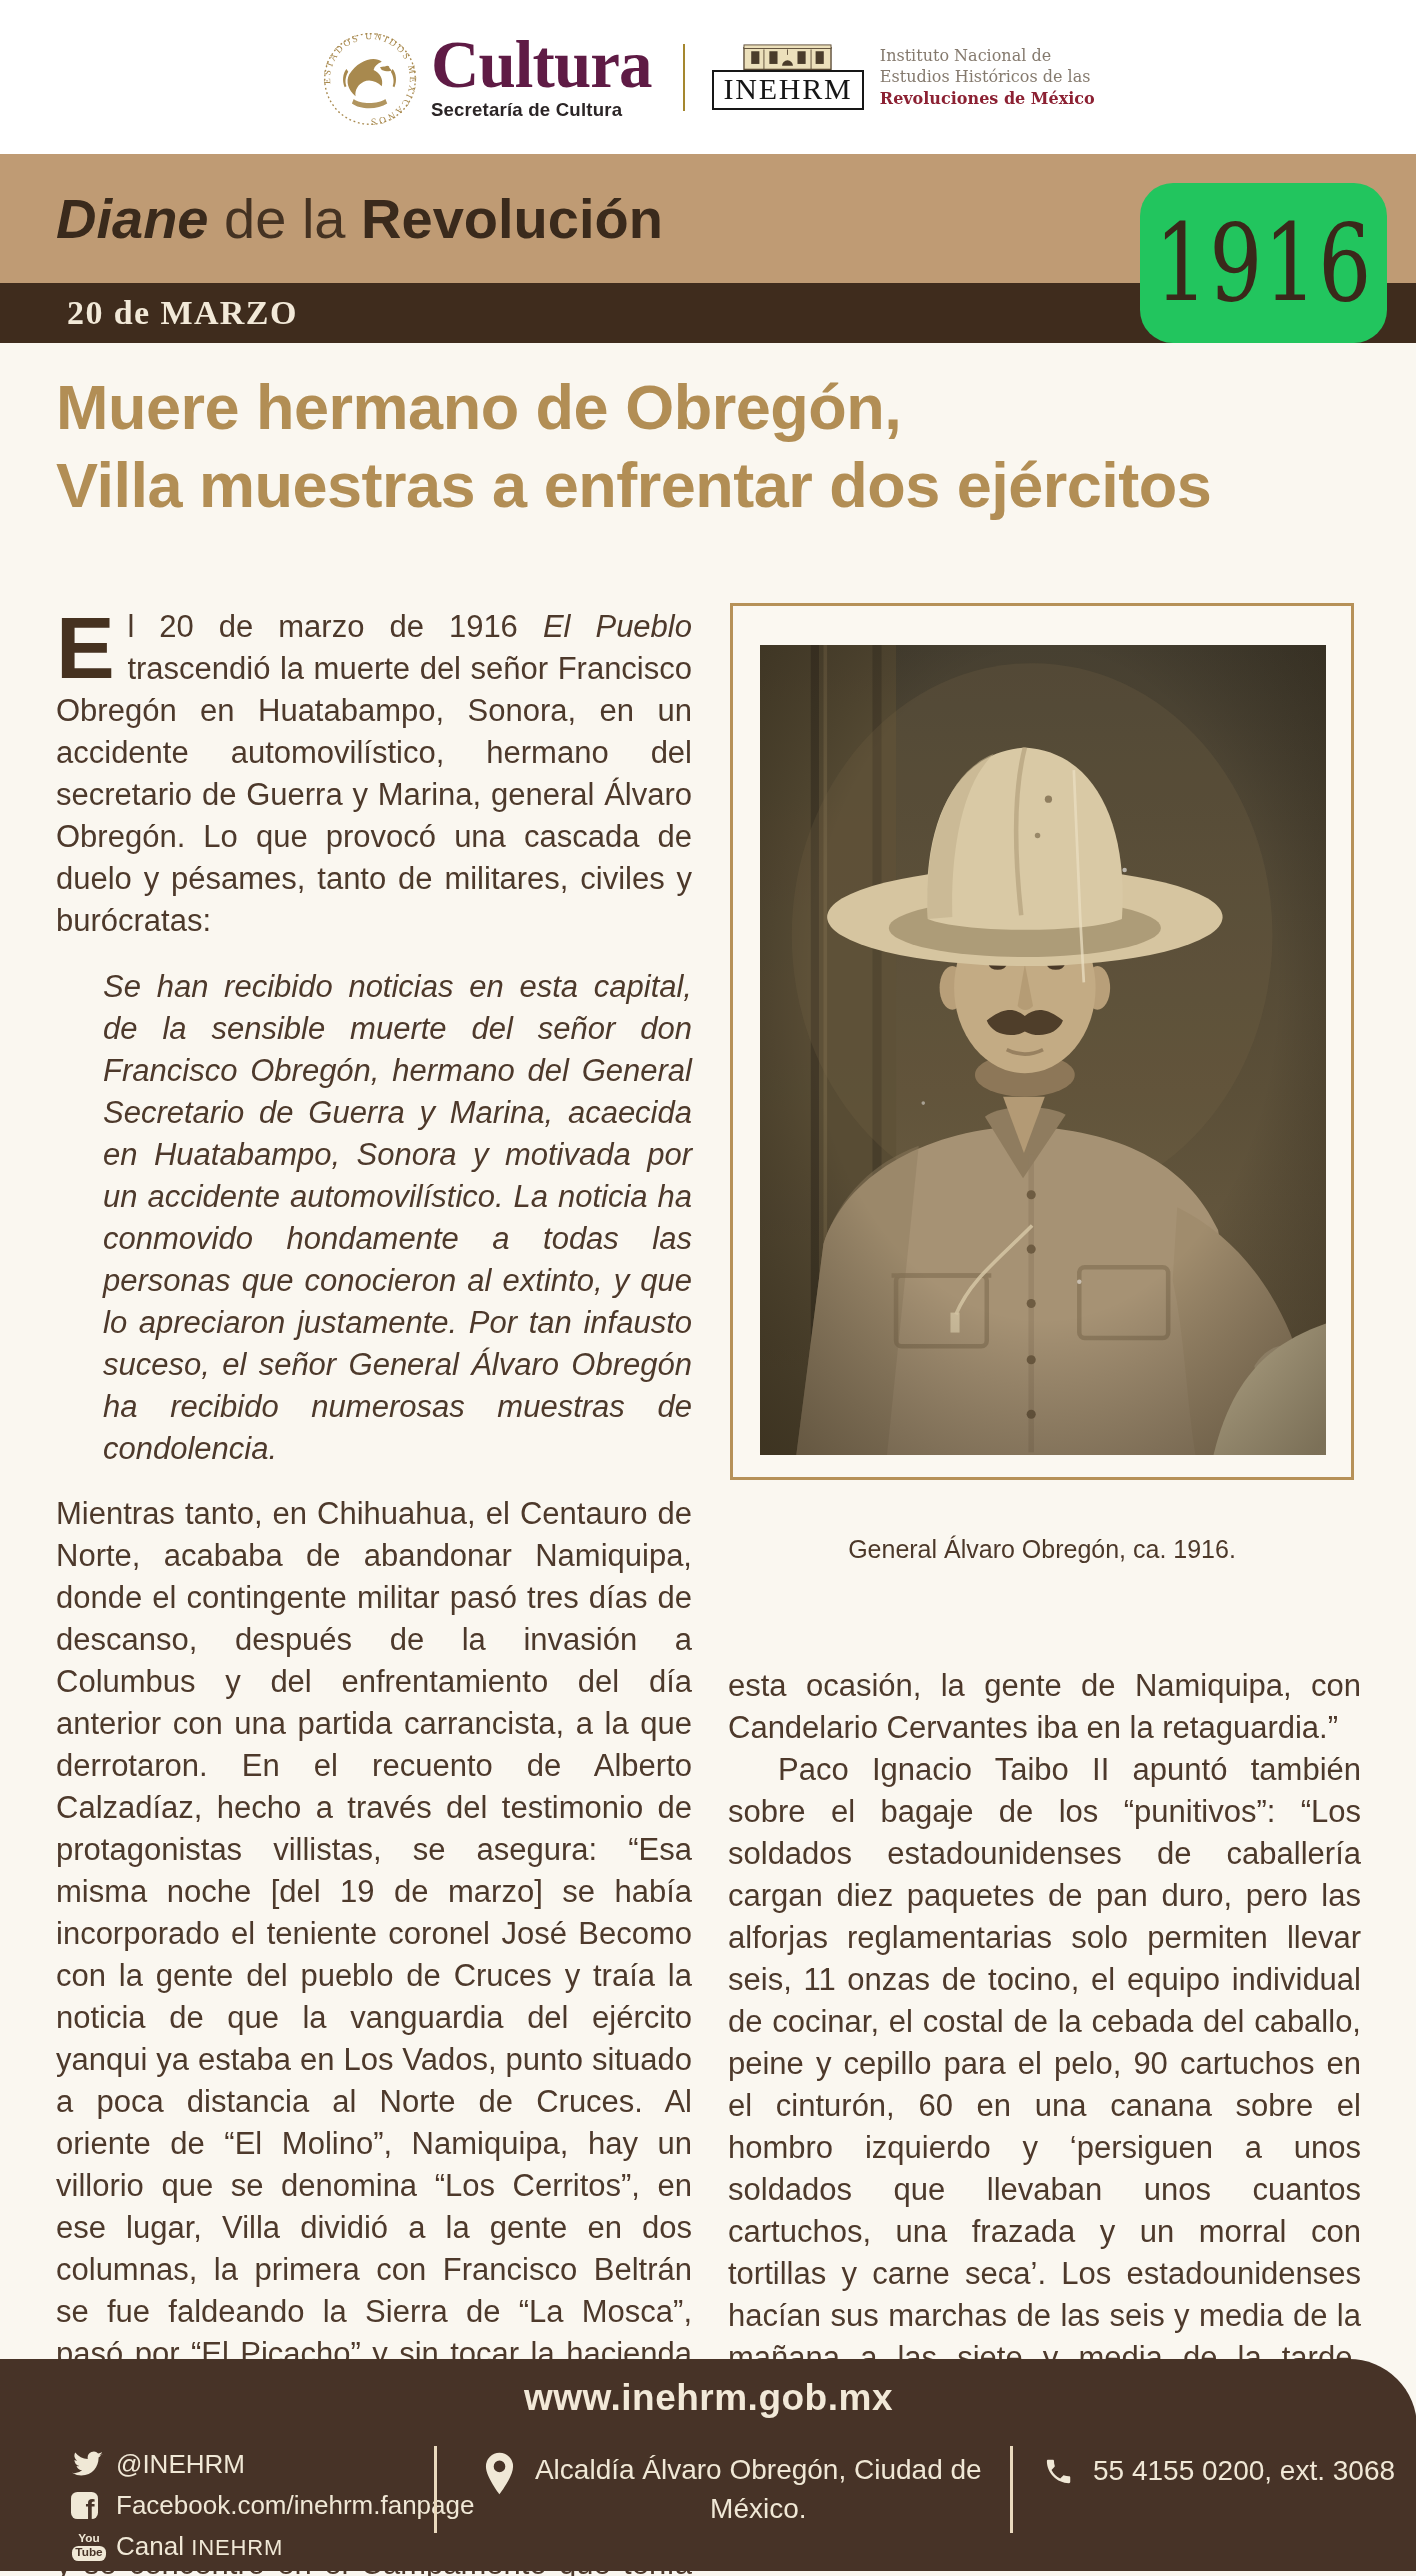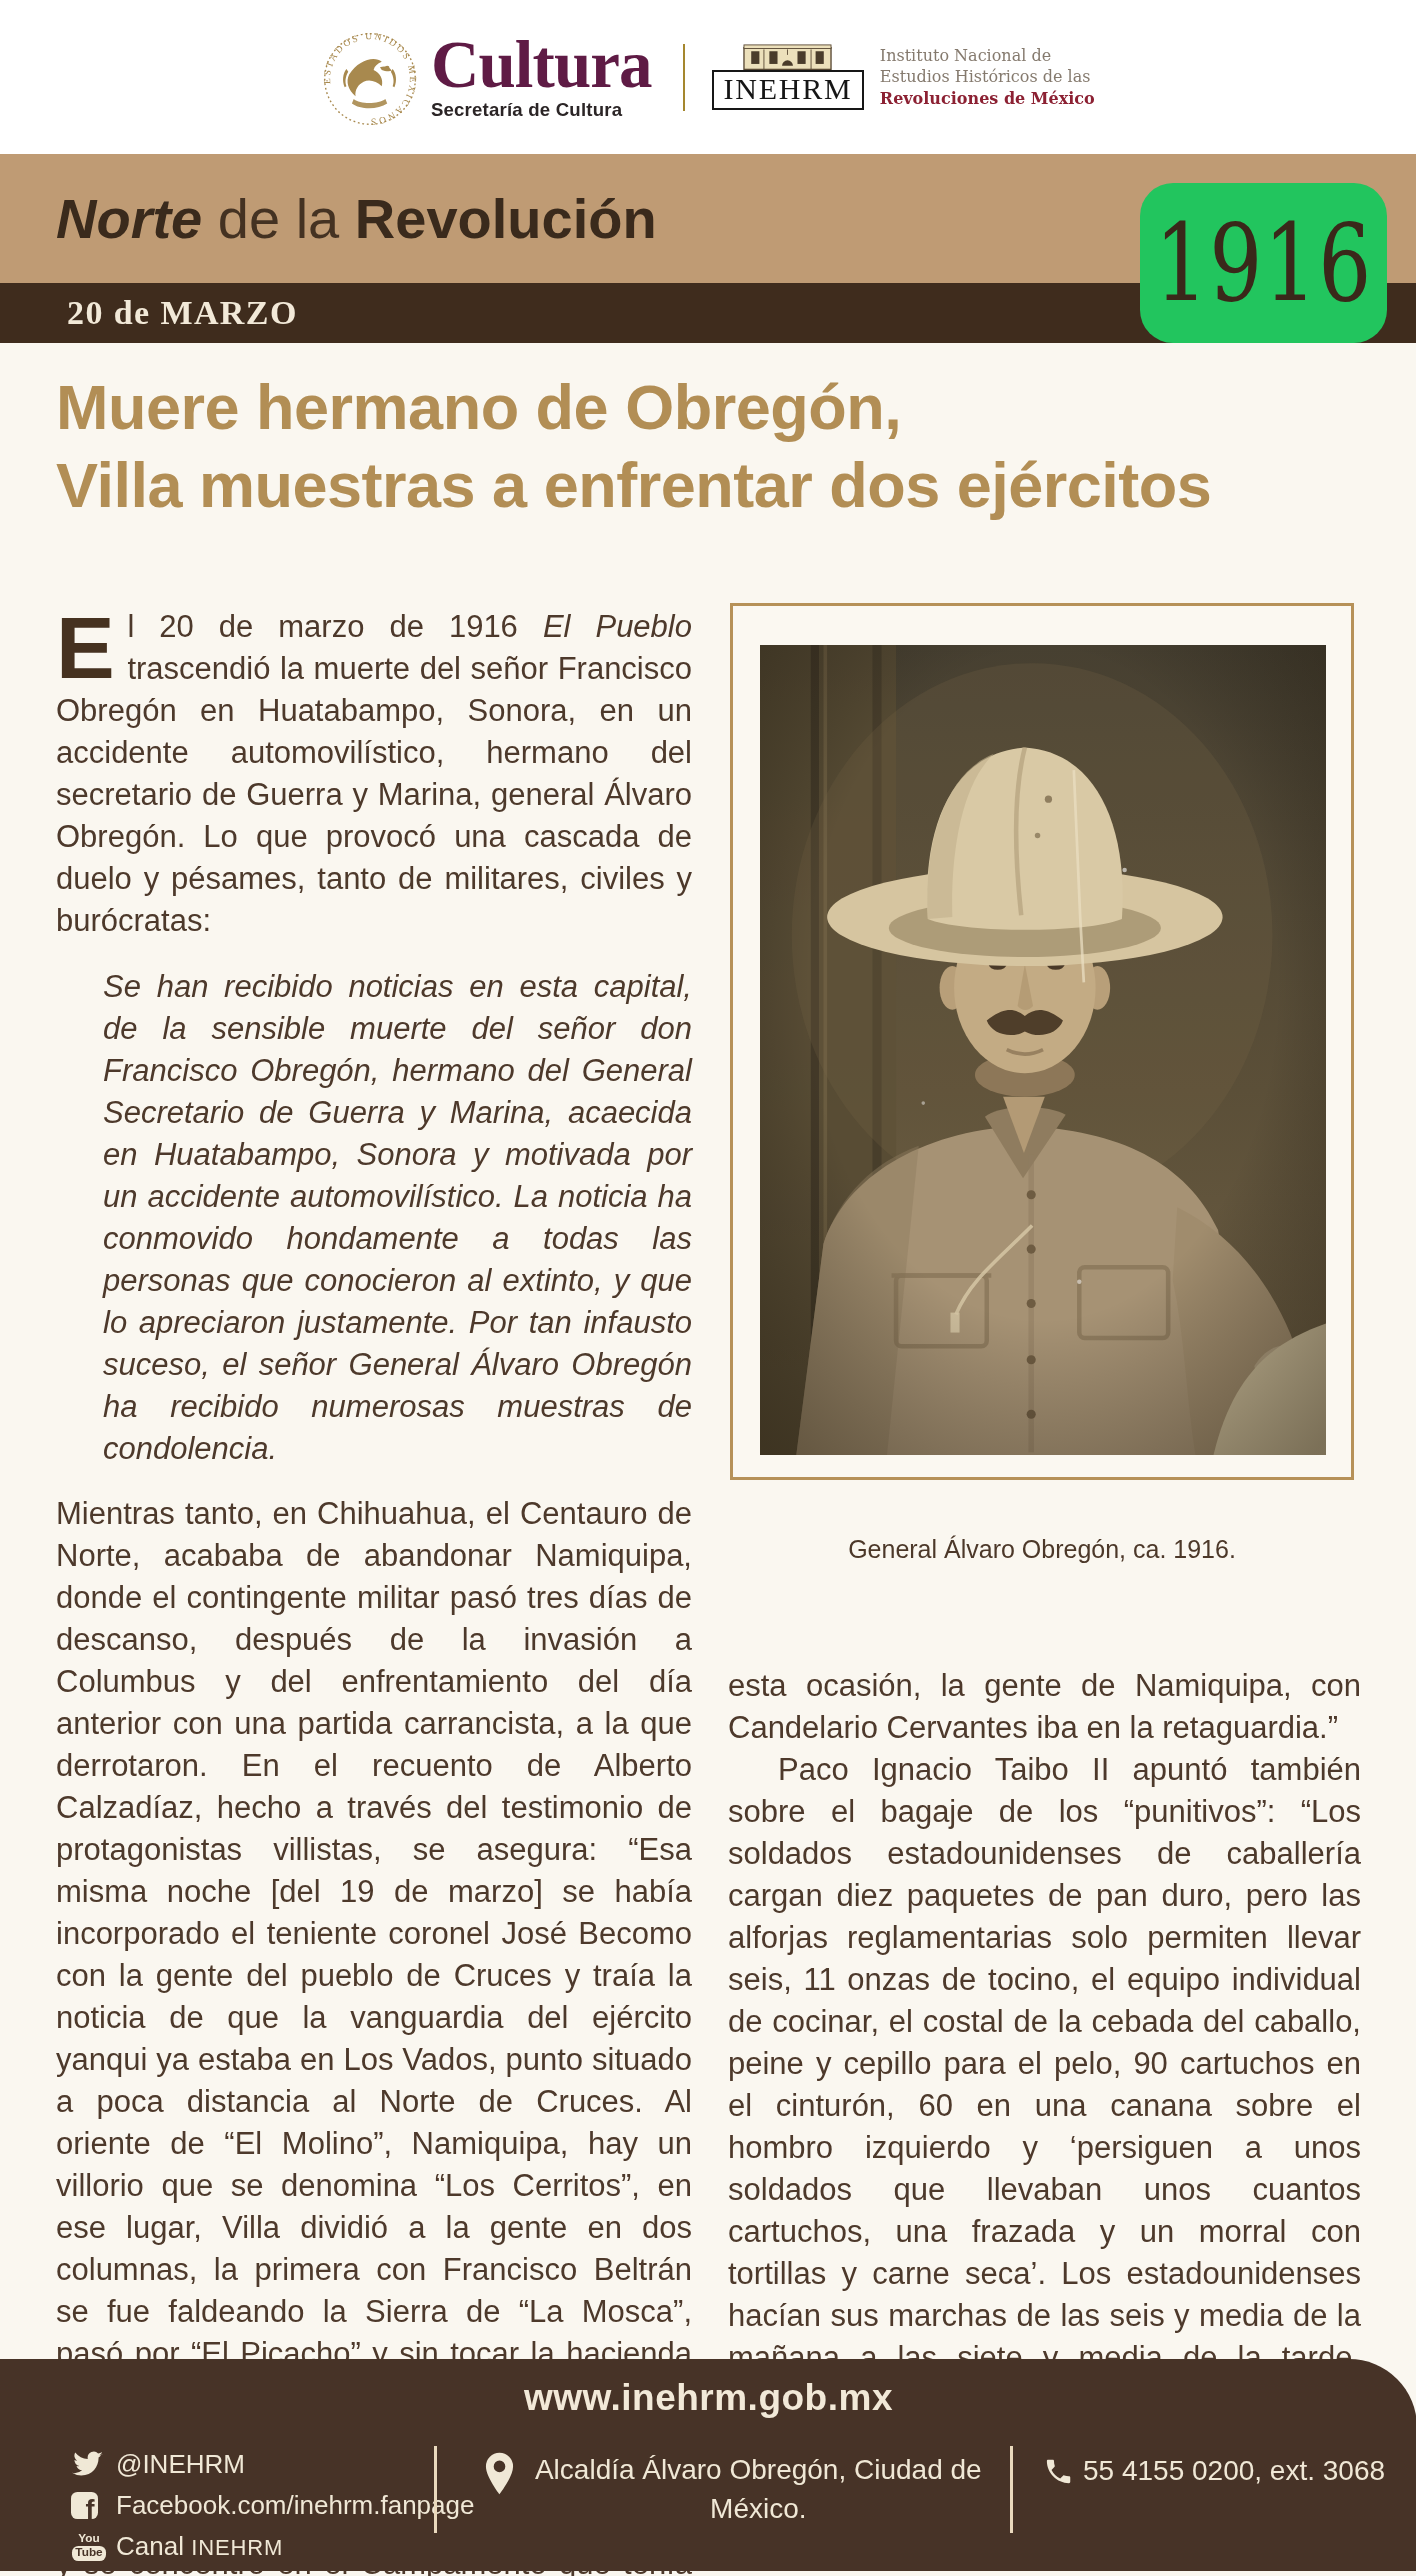--- a/index.html
+++ b/index.html
@@ -70,21 +70,21 @@
   .fb-badge { width:27px; height:27px; background:#f0e8d6; border-radius:6.3px; position:relative; overflow:hidden; }
   .fb-badge span { position:absolute; right:3.6px; bottom:-7.3px; font-size:27px; font-weight:bold; color:#473327; }
   .yt-badge { display:flex; flex-direction:column; align-items:center; width:44px; }
   .yt-top { font-size:11.8px; font-weight:bold; line-height:11.8px; color:#f0e8d6; }
   .yt-bottom { margin-top:0.9px; background:#f0e8d6; border-radius:6.3px; padding:0.9px 3.6px; font-size:11.8px; font-weight:bold; color:#473327; line-height:13.6px; }
   .v-div { position:absolute; top:87px; width:2.7px; height:87px; background:#ead9bd; }
   .v-div1 { left:434px; } .v-div2 { left:1010px; }
   .address { position:absolute; left:484px; top:91px; display:flex; }
   .address .txt { margin-left:7.3px; width:472px; text-align:center; font-size:28px; line-height:39px; }
   .phone { position:absolute; left:1043px; top:96px; display:flex; align-items:center; }
-  .phone .lbl { margin-left:9px; font-size:28px; }
+  .phone .lbl { margin-left:19px; font-size:28px; }
 </style>
 </head>
 <body>
 
 <div class="masthead">
   <div class="mh-cluster">
     <svg class="seal" viewBox="0 0 106 106">
       <defs>
           <path id="sealArc" d="M 53 97 A 44 44 0 1 1 53.01 97"></path>
         </defs>
@@ -130,21 +130,21 @@
     <div class="inehrm-text">
       <div class="l1">Instituto Nacional de</div>
       <div class="l2">Estudios Históricos de las</div>
       <div class="l3">Revoluciones de México</div>
     </div>
   </div>
 </div>
 
 <div class="band-tan">
   <div class="band-title">
-    <span class="w1">Norte</span>
+    <span class="w1">Diane</span>
     <span class="w2">de la</span>
     <span class="w3">Revolución</span>
   </div>
 </div>
 <div class="band-dark">
   <div class="band-date">20 de MARZO</div>
 </div>
 <div class="year-card">
   <span>1916</span>
 </div>

